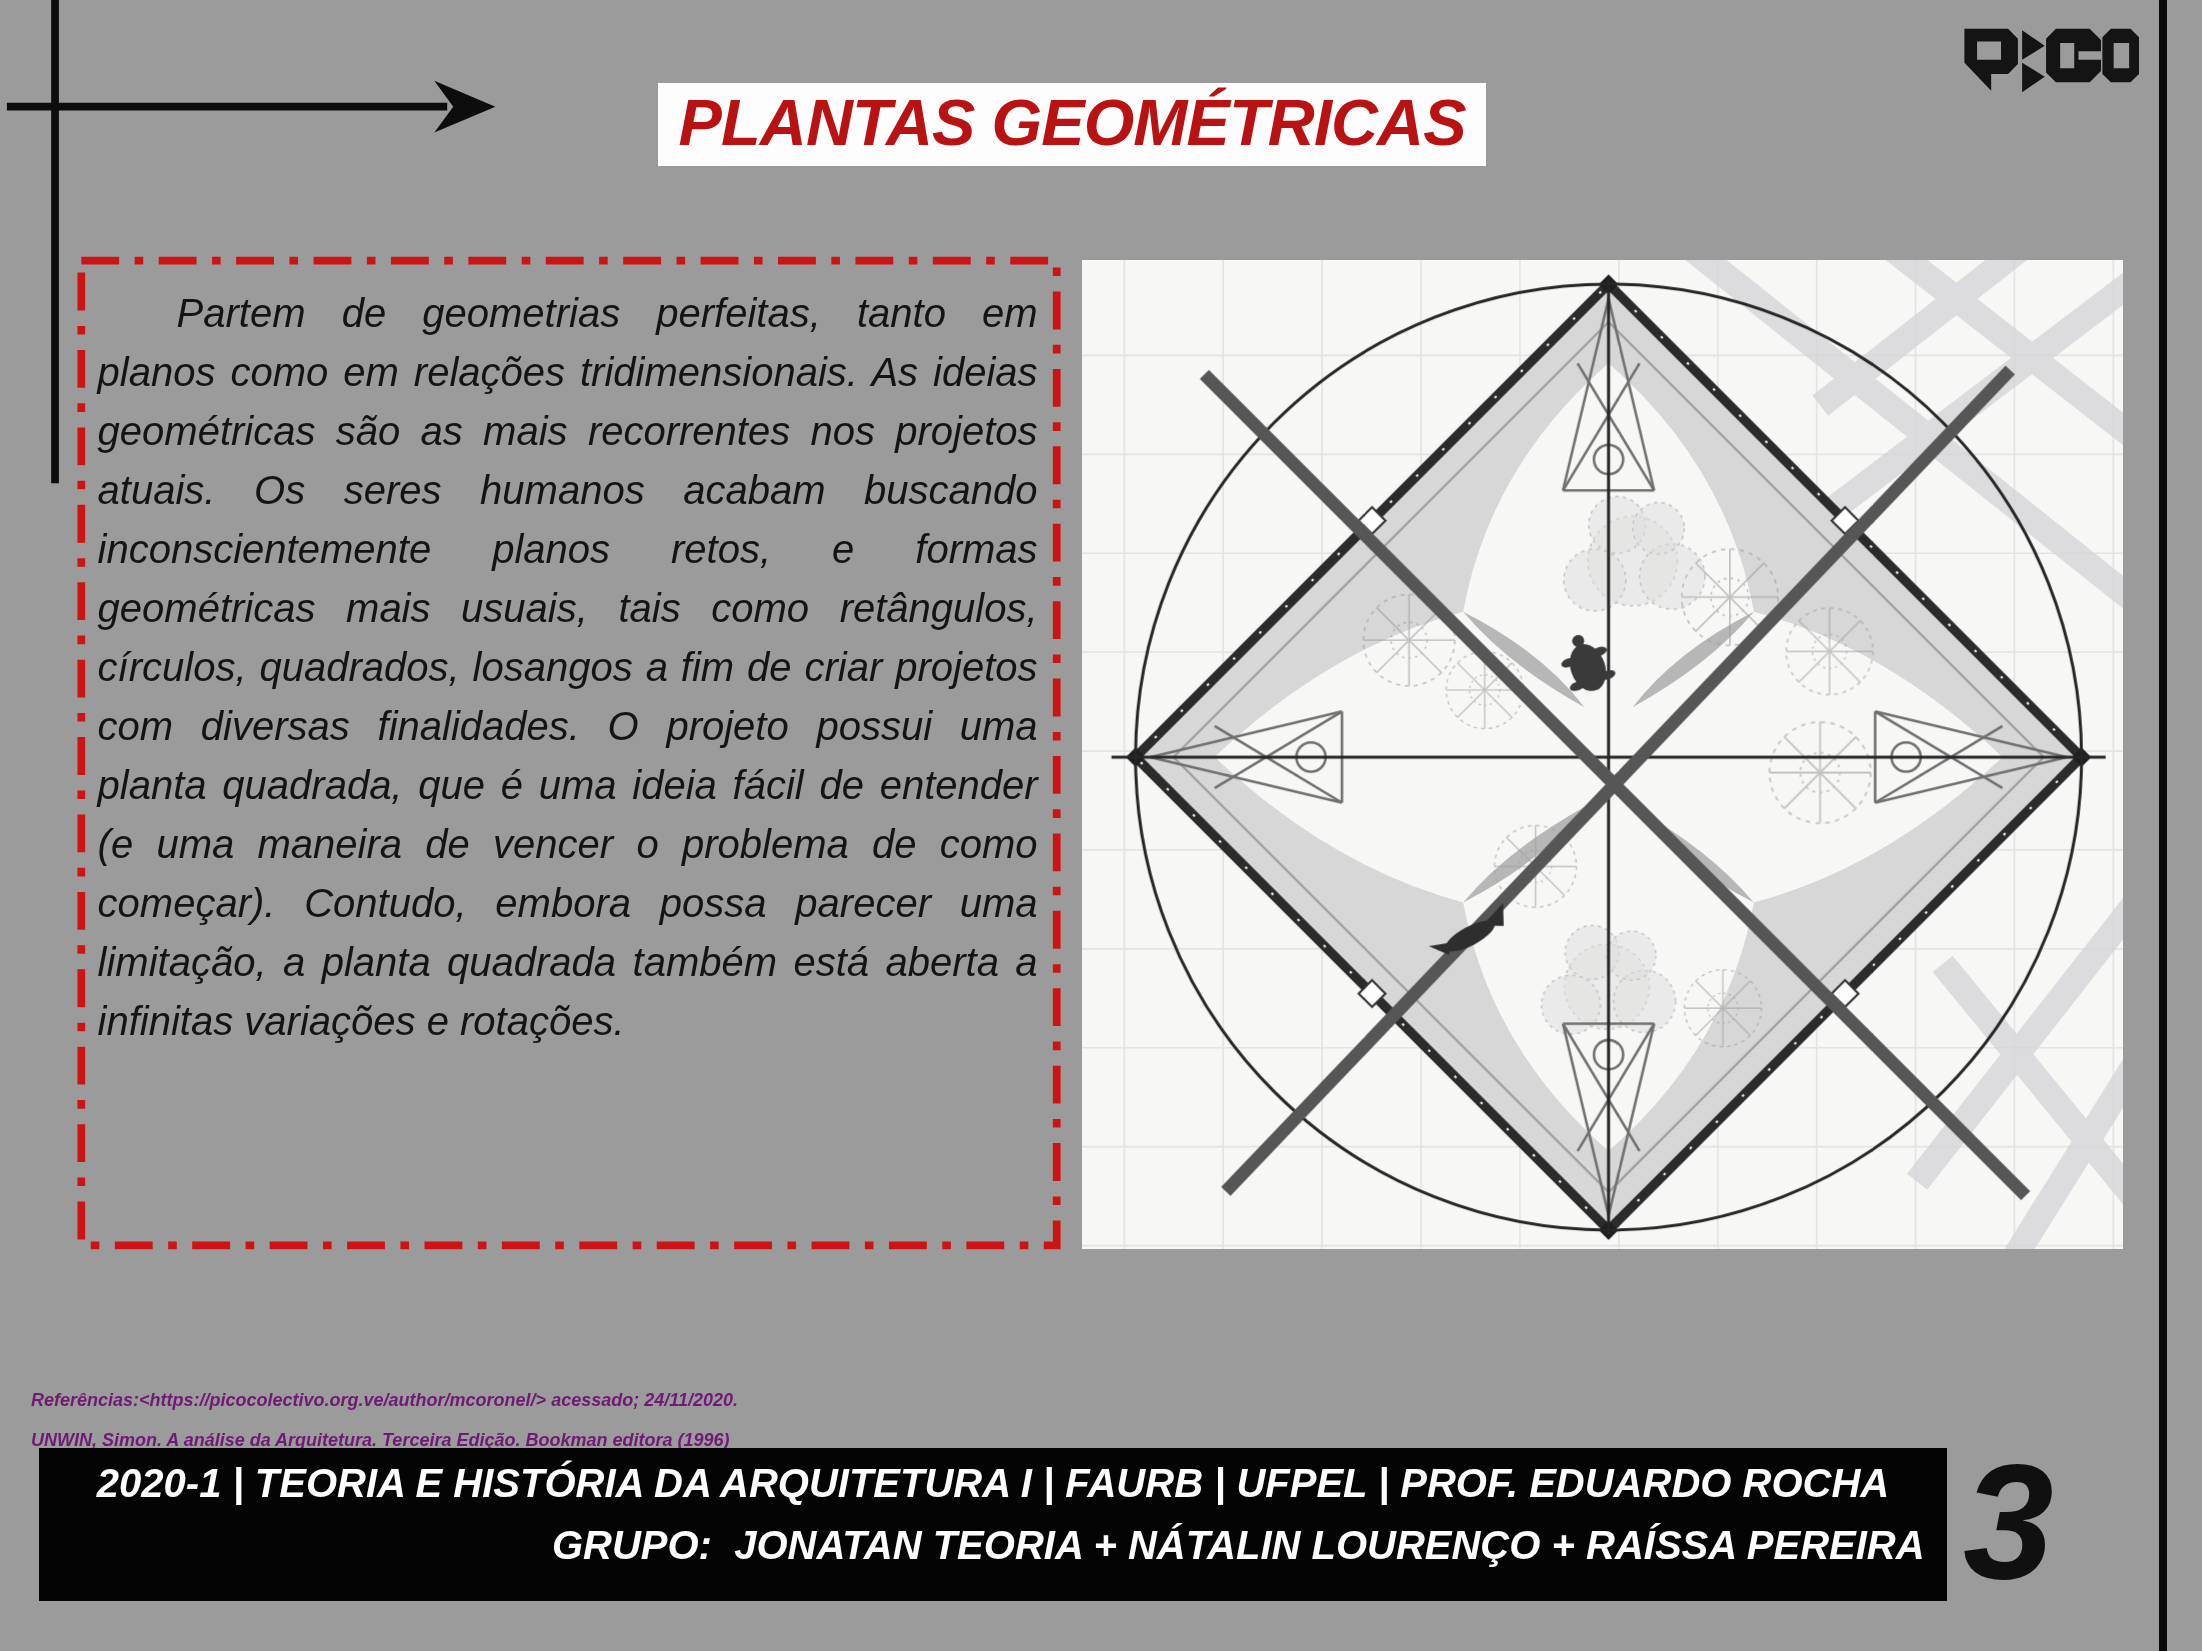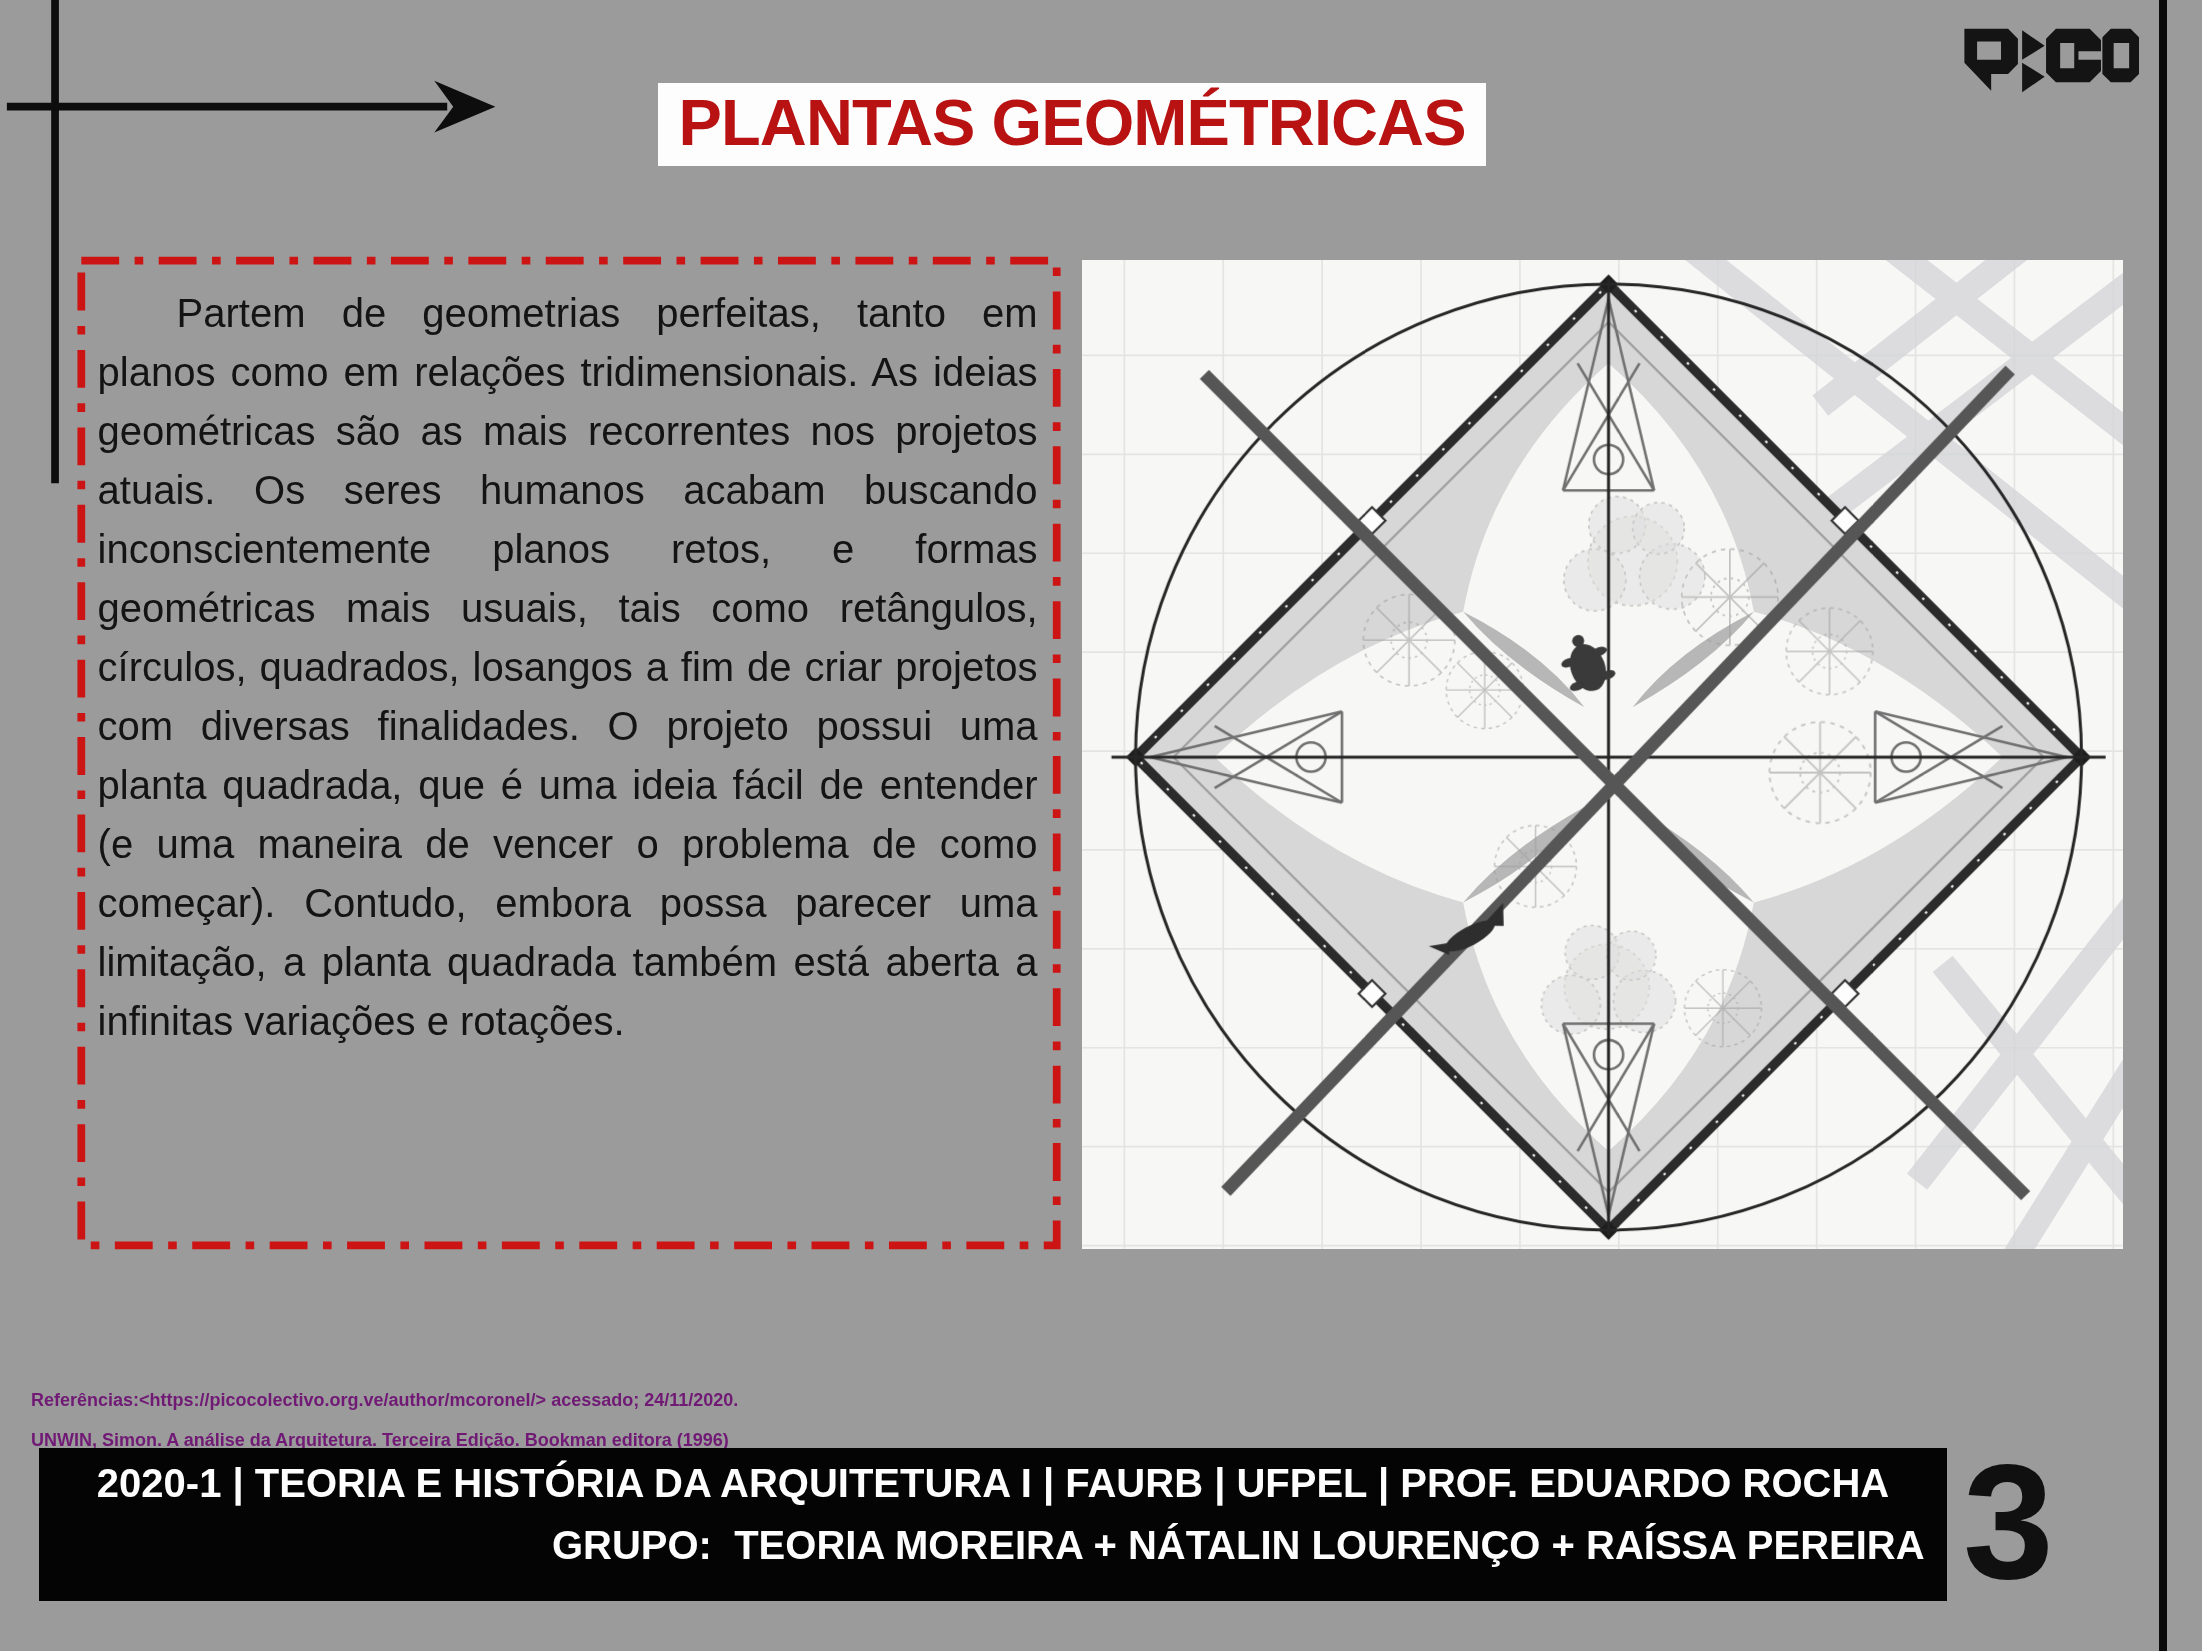--- a/index.html
+++ b/index.html
@@ -2,20 +2,21 @@
 <html style="font-size:13.8px"><head>
 <meta charset="utf-8">
 <style>
   html,body{margin:0;padding:0;background:#6f6f6f;}
   .slide{
     position:relative;
     width:2203px;height:1652px;
     background:#9b9b9b;
     overflow:hidden;
     font-family:"Liberation Sans", sans-serif;
+    font-style:italic;
   }
   .corner-mark{position:absolute;left:0;top:0;}
   .title-box{
     position:absolute;left:658px;top:83px;
     background:#fdfdfd;
     padding:5.2px 20.6px 8.6px 20.6px;
     display:inline-flex;align-items:center;
   }
   .title-box span{
     font-size:65px;font-weight:bold;color:#b81212;
@@ -231,19 +232,19 @@
     </svg>
   </div>
 
   <div class="references">
     <div>Referências:&lt;https://picocolectivo.org.ve/author/mcoronel/&gt; acessado; 24/11/2020.</div>
     <div>UNWIN, Simon. A análise da Arquitetura. Terceira Edição. Bookman editora (1996)</div>
   </div>
 
   <div class="footer-bar">
     <div class="f-line1">2020-1 | TEORIA E HISTÓRIA DA ARQUITETURA I | FAURB | UFPEL | PROF. EDUARDO ROCHA</div>
-    <div class="f-line2">GRUPO:  TEORIA MOREIRA + NÁTALIN LOURENÇO + RAÍSSA PEREIRA</div>
+    <div class="f-line2">GRUPO:  JONATAN TEORIA + NÁTALIN LOURENÇO + RAÍSSA PEREIRA</div>
   </div>
 
   <div class="page-number">3</div>
 
 </div>
 
 
 </body></html>

